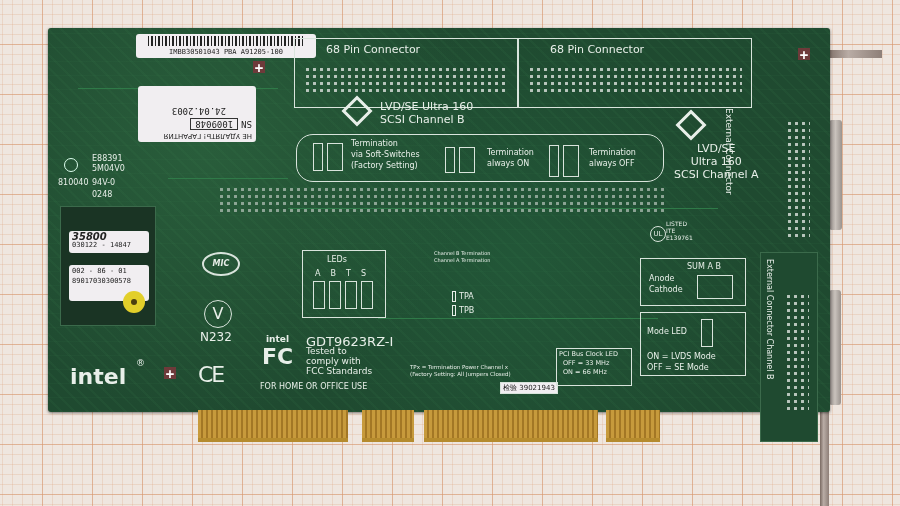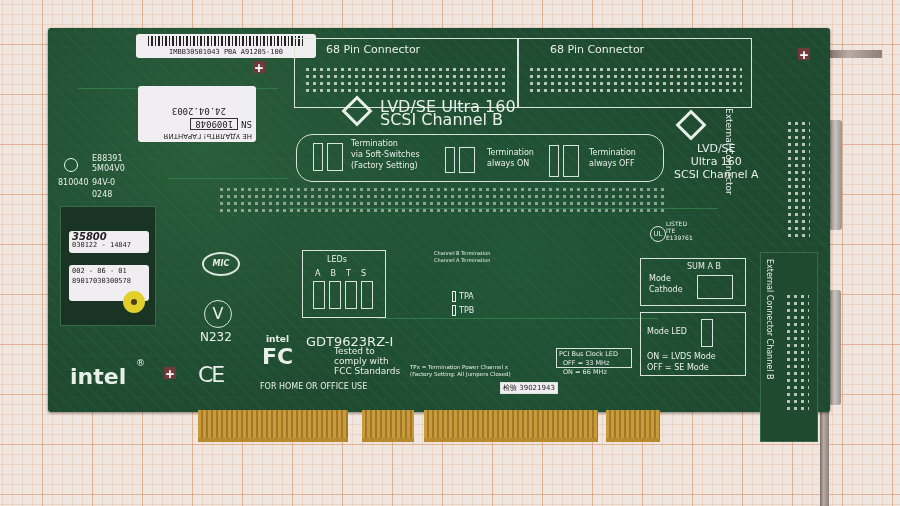--- a/index.html
+++ b/index.html
@@ -97,21 +97,21 @@
 
   <div class="abs box" style="left:246px;top:10px;width:222px;height:68px;"></div>
   <div class="abs silk" style="left:278px;top:15px;font-size:11px;">68 Pin Connector</div>
   <div class="abs pins" style="left:256px;top:38px;width:204px;height:28px;"></div>
   <div class="abs box" style="left:470px;top:10px;width:232px;height:68px;"></div>
   <div class="abs silk" style="left:502px;top:15px;font-size:11px;">68 Pin Connector</div>
   <div class="abs pins" style="left:480px;top:38px;width:214px;height:28px;"></div>
   <div class="abs plus" style="left:750px;top:20px;width:12px;height:12px;">+</div>
 
   <div class="abs" style="left:298px;top:72px;width:16px;height:16px;border:3px solid #e8efe9;transform:rotate(45deg);"></div>
-  <div class="abs silk" style="left:332px;top:72px;font-size:16px;line-height:13px;">
+  <div class="abs silk" style="left:332px;top:72px;font-size:11px;line-height:13px;">
     <div>LVD/SE Ultra 160</div>
     <div>SCSI Channel B</div>
   </div>
 
   <div class="abs" style="left:632px;top:86px;width:16px;height:16px;border:3px solid #e8efe9;transform:rotate(45deg);"></div>
   <div class="abs silk" style="left:626px;top:114px;font-size:11px;line-height:13px;text-align:center;">
     <div>LVD/SE</div>
     <div>Ultra 160</div>
     <div>SCSI Channel A</div>
   </div>
@@ -167,43 +167,43 @@
   <div class="abs silk" style="left:386px;top:222px;font-size:5px;line-height:7px;">
     <div>Channel B  Termination</div>
     <div>Channel A  Termination</div>
   </div>
   <div class="abs silk" style="left:404px;top:264px;font-size:8px;"><span style="border:1px solid #e8efe9;padding:0 1px;margin-right:3px;"></span><span>TPA</span></div>
   <div class="abs silk" style="left:404px;top:278px;font-size:8px;"><span style="border:1px solid #e8efe9;padding:0 1px;margin-right:3px;"></span><span>TPB</span></div>
 
   <div class="abs silk" style="left:218px;top:306px;font-size:9px;font-weight:bold;">intel</div>
   <div class="abs silk" style="left:258px;top:306px;font-size:13px;">GDT9623RZ-I</div>
   <div class="abs silk" style="left:214px;top:316px;font-size:22px;font-weight:bold;font-family:'DejaVu Sans',sans-serif;">FC</div>
-  <div class="abs silk" style="left:258px;top:318px;font-size:9px;line-height:10px;margin-left:28px;">
+  <div class="abs silk" style="left:258px;top:318px;font-size:9px;line-height:10px;">
     <div>Tested to</div>
     <div>comply with</div>
     <div>FCC Standards</div>
   </div>
   <div class="abs silk" style="left:212px;top:354px;font-size:8px;">FOR HOME OR OFFICE USE</div>
 
   <div class="abs silk" style="left:362px;top:336px;font-size:5.5px;line-height:7px;">
     <div>TPx = Termination Power Channel x</div>
     <div>(Factory Setting: All Jumpers Closed)</div>
   </div>
   <div class="abs silk box" style="left:452px;top:354px;font-size:7px;padding:0 2px;background:#f1eef1;color:#222;">检验 39021943</div>
 
-  <div class="abs box silk" style="left:508px;top:320px;width:76px;height:20px;font-size:6.5px;line-height:9px;padding:1px 2px;box-sizing:border-box;">
+  <div class="abs box silk" style="left:508px;top:320px;width:76px;height:38px;font-size:6.5px;line-height:9px;padding:1px 2px;box-sizing:border-box;">
     <div>PCI Bus Clock LED</div>
     <div style="padding-left:4px;">OFF = 33 MHz</div>
     <div style="padding-left:4px;">ON  = 66 MHz</div>
   </div>
 
   <div class="abs box" style="left:592px;top:230px;width:104px;height:46px;">
     <div class="abs silk" style="left:46px;top:3px;font-size:8px;">SUM  A  B</div>
     <div class="abs silk" style="left:8px;top:14px;font-size:8px;line-height:11px;">
-      <div>Mode</div>
+      <div>Anode</div>
       <div>Cathode</div>
     </div>
     <div class="abs box" style="left:56px;top:16px;width:34px;height:22px;"></div>
   </div>
 
   <div class="abs box" style="left:592px;top:284px;width:104px;height:62px;">
     <div class="abs silk" style="left:6px;top:14px;font-size:8px;">Mode LED</div>
     <div class="abs box" style="left:60px;top:6px;width:10px;height:26px;"></div>
     <div class="abs silk" style="left:6px;top:38px;font-size:8px;line-height:11px;">
       <div>ON  = LVDS Mode</div>

